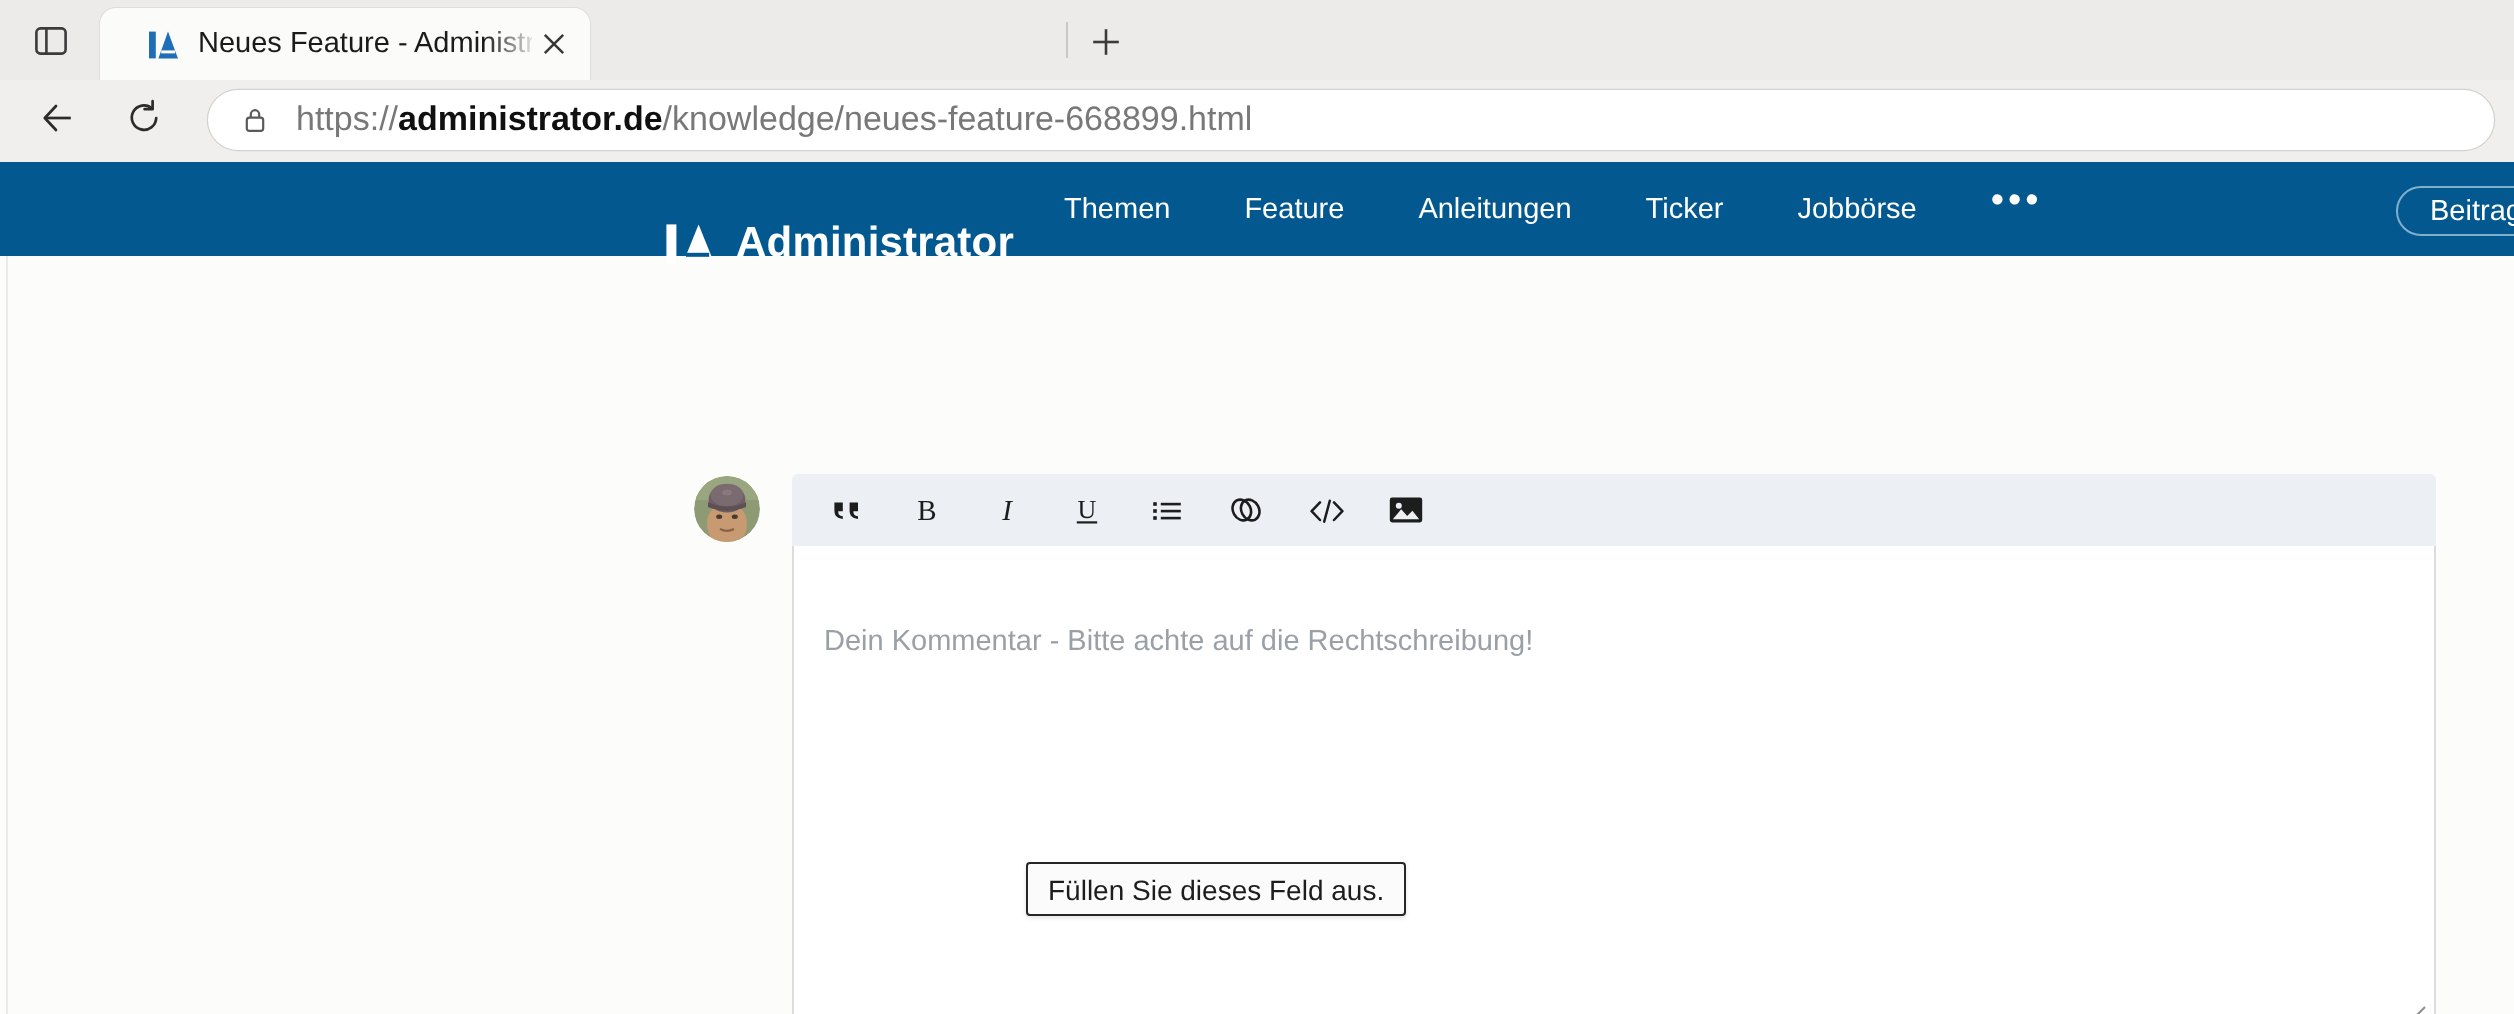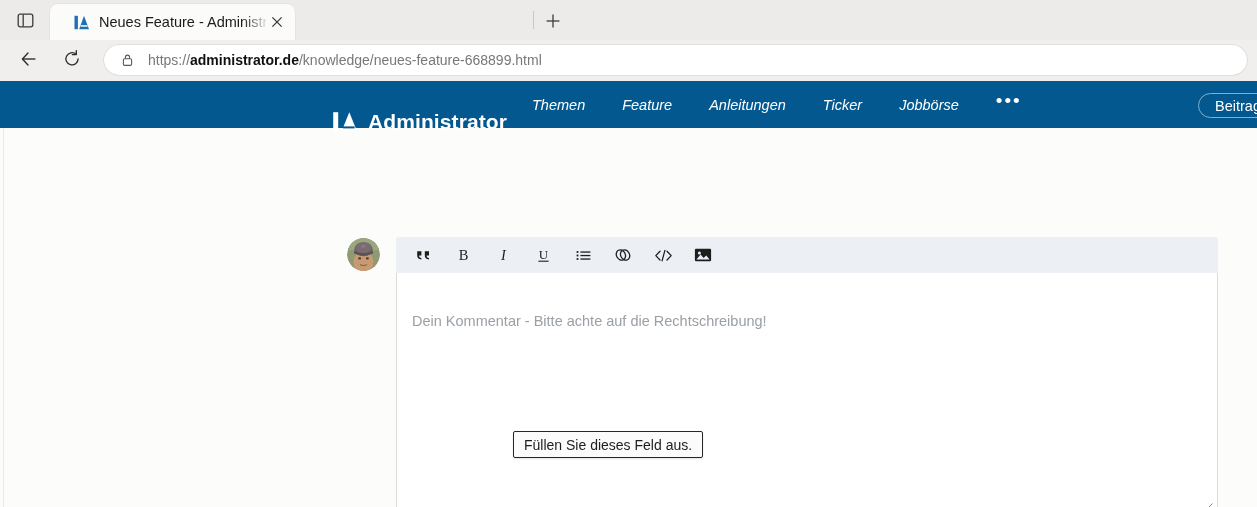--- a/index.html
+++ b/index.html
@@ -131,21 +131,21 @@
     box-shadow: 0 0 0 0.6px #d3d0cd;
   }
   #lock-icon {
     margin-left: 15px;
     width: 16px; height: 16px;
     display: flex; align-items: center; justify-content: center;
     flex: 0 0 16px;
   }
   #url-text {
     margin-left: 13px;
-    font-size: 14px;
+    font-size: 17px;
     color: #787878;
     white-space: nowrap;
     overflow: hidden;
   }
   #url-text .host { color: #101010; font-weight: 600; }
 
   
   #viewport {
     position: absolute;
     left: 0; top: 81px;
@@ -194,21 +194,20 @@
     left: 532px; top: 0;
     height: 47px;
     display: flex;
     align-items: center;
   }
   .navlink {
     font-size: 14.5px;
     color: #ffffff;
     margin-right: 37px;
     white-space: nowrap;
-    font-style: italic;
   }
   #nav-overflow {
     font-size: 19px;
     color: #ffffff;
     letter-spacing: 2px;
     line-height: 10px;
     margin-top: -8px;
     white-space: nowrap;
   }
   #cta-button {

